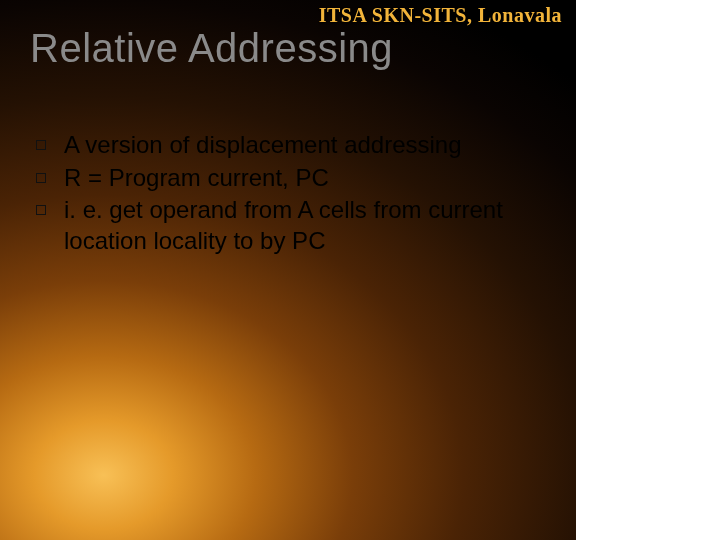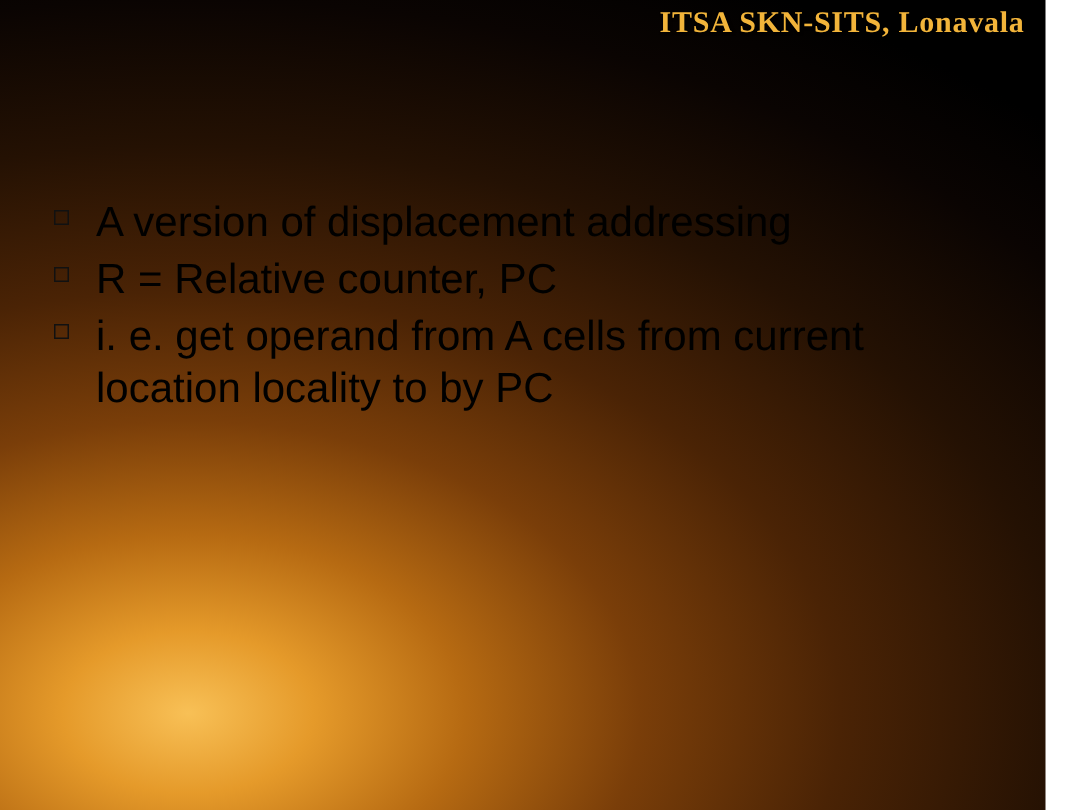--- a/index.html
+++ b/index.html
@@ -4,21 +4,21 @@
 <style>
   html, body {
     margin: 0;
     padding: 0;
     width: 720px;
     height: 540px;
     overflow: hidden;
     font-family: Arial, Helvetica, sans-serif;
   }
   .slide {
-    width: 697px;
+    width: 576px;
     height: 540px;
     position: relative;
     background: radial-gradient(ellipse 120% 100% at 18% 88%,
                 #f8c056 0%,
                 #e59a2a 10%,
                 #b66a12 22%,
                 #7a3e09 36%,
                 #4a2305 52%,
                 #241103 70%,
                 #0a0402 88%,
@@ -59,37 +59,38 @@
   .bullet {
     width: 10px;
     height: 10px;
     border: 1.5px solid #111;
     box-sizing: border-box;
     margin-top: 10px;
     margin-right: 18px;
     flex: 0 0 auto;
   }
   .text {
-    font-size: 28px;
+    font-size: 24px;
     line-height: 1.28;
     color: #000;
   }
 </style>
 </head>
 <body>
 
 <div class="slide">
   <div class="watermark">ITSA SKN-SITS, Lonavala</div>
+  <div class="title">Relative Addressing</div>
   <div class="body">
     <div class="item">
       <span class="bullet"></span>
       <span class="text">A version of displacement addressing</span>
     </div>
     <div class="item">
       <span class="bullet"></span>
-      <span class="text">R = Relative counter, PC</span>
+      <span class="text">R = Program current, PC</span>
     </div>
     <div class="item">
       <span class="bullet"></span>
       <span class="text">i. e. get operand from A cells from current location locality to by PC</span>
     </div>
   </div>
 </div>
 
 </body></html>

